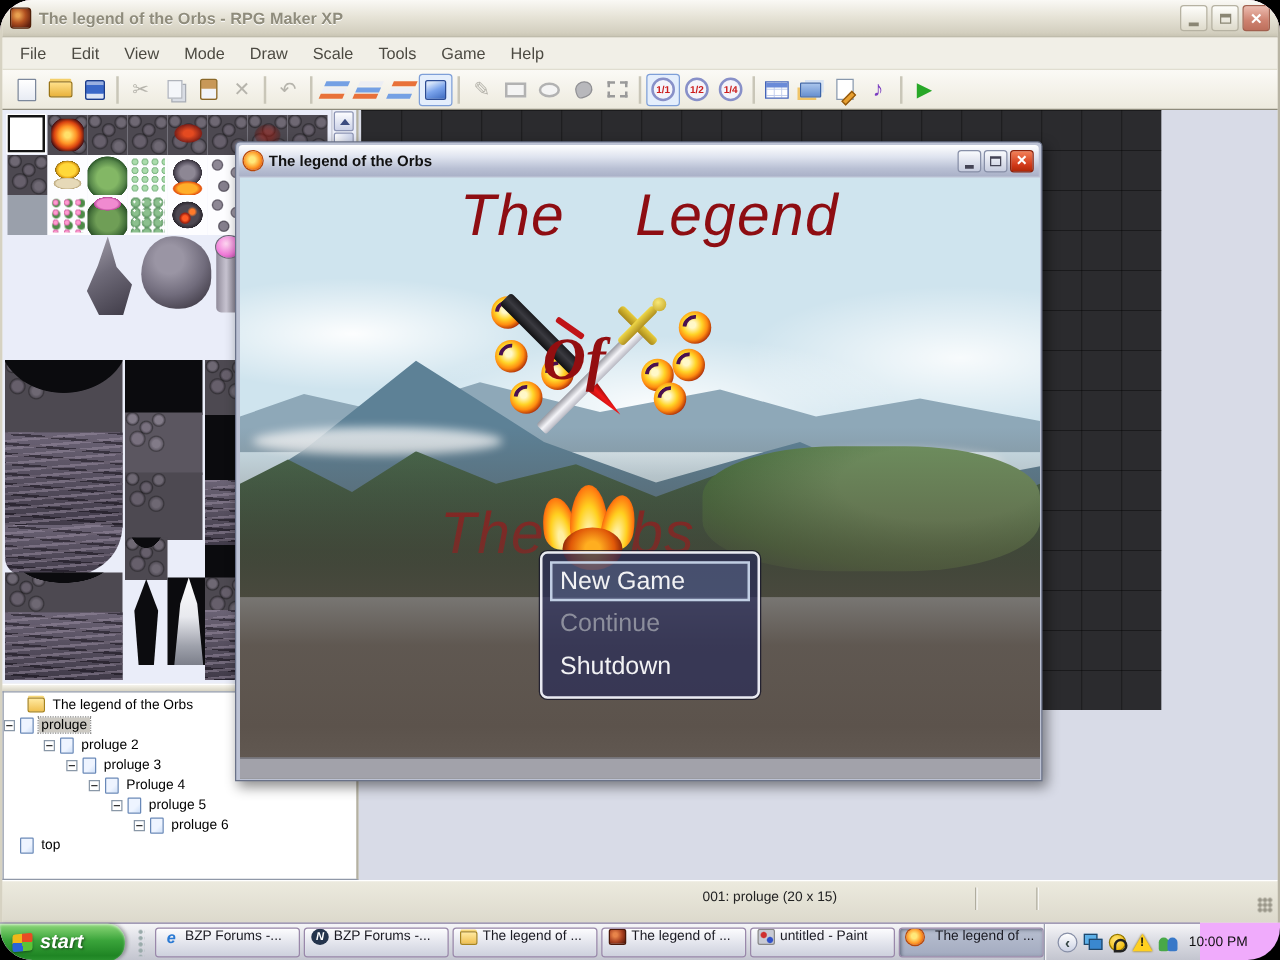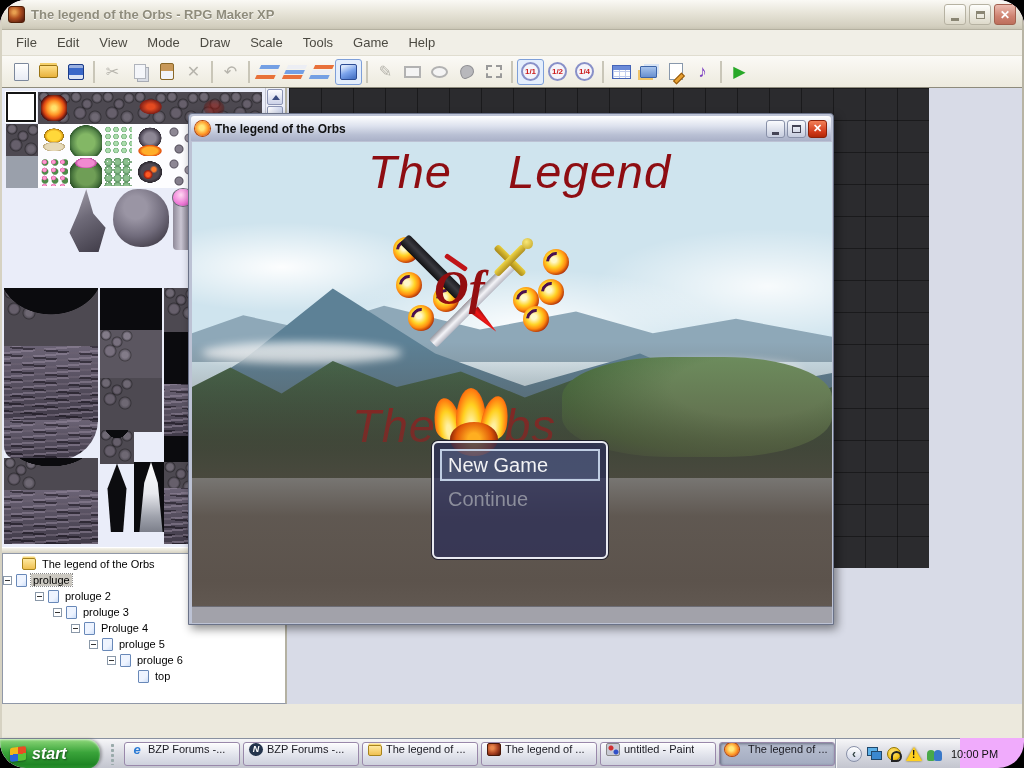--- a/index.html
+++ b/index.html
@@ -474,33 +474,39 @@
             <i class="tico i-page"></i>
             <span class="tlabel">proluge 5</span>
           </div>
 
           <div class="trow" style="padding-left: 104px;">
             <i class="texp"></i>
             <i class="tico i-page"></i>
             <span class="tlabel">proluge 6</span>
           </div>
 
-          <div class="trow noexp" style="padding-left: 122px;">
+          <div class="trow noexp" style="">
             <i class="texp"></i>
             <i class="tico i-page"></i>
             <span class="tlabel">top</span>
           </div>
 
       </div>
 
       <div class="maparea">
         <div class="mapgrid"></div>
       </div>
     </div>
 
+    <div class="statusbar">
+      <span class="status-text">001: proluge (20 x 15)</span>
+      <i class="ssep s1"></i>
+      <i class="ssep s2"></i>
+      <i class="grip"></i>
+    </div>
   </div>
 
   <div class="gwin">
     <div class="gtitle">
       <i class="sun"></i>
       <span class="gtitle-text">The legend of the Orbs</span>
       <span class="gbtns">
         <span class="gbtn">
             <i class="g-min"></i>
           </span>
@@ -555,20 +561,23 @@
       <div class="gmenu">
 
           <div class="gmi selected">
             <span>New Game</span>
           </div>
 
           <div class="gmi disabled">
             <span>Continue</span>
           </div>
 
+          <div class="gmi normal">
+            <span>Shutdown</span>
+          </div>
 
       </div>
     </div>
   </div>
 
   <div class="taskbar">
     <div class="startbtn">
       <i class="flag"></i>
       <span>start</span>
     </div>

